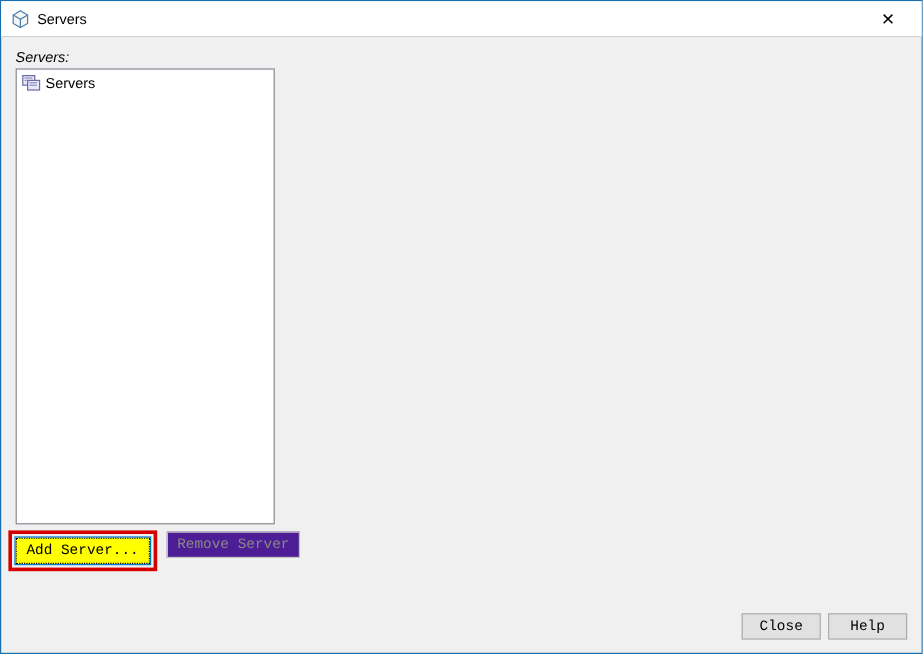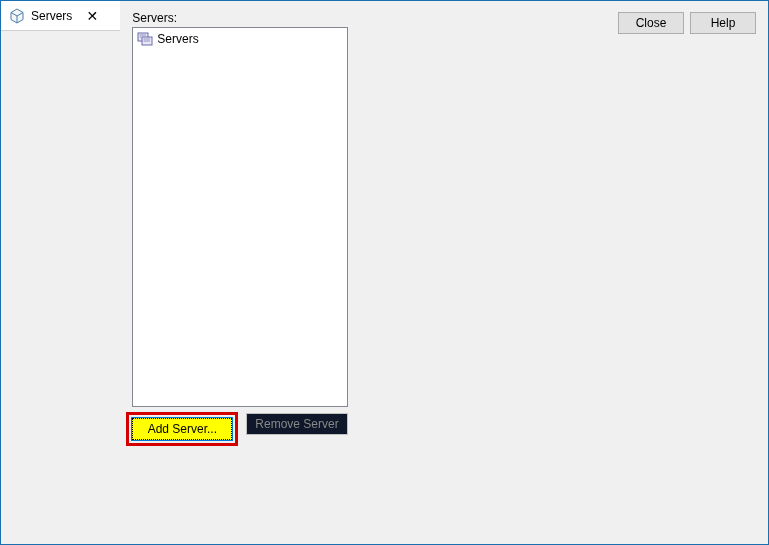--- a/index.html
+++ b/index.html
@@ -10,20 +10,21 @@
       width: 769px;
       height: 545px;
       overflow: hidden;
     }
     .window {
       width: 769px;
       height: 545px;
       border: 1px solid #1a6fb0;
       background: #f0f0f0;
       display: flex;
+      flex-direction: column;
     }
     .titlebar {
       height: 30px;
       background: #fff;
       border-bottom: 1px solid #d0d0d0;
       display: flex;
       align-items: center;
       padding: 0 8px;
     }
     .titlebar .title-icon {
@@ -52,20 +53,21 @@
     .content {
       flex: 1;
       padding: 10px 12px;
       display: flex;
       flex-direction: column;
     }
     .label {
       font-size: 12px;
       color: #000;
       margin-bottom: 2px;
+      font-style: italic;
     }
     .tree-panel {
       width: 216px;
       height: 380px;
       background: #fff;
       border: 1px solid #828790;
       padding: 2px;
       overflow: auto;
     }
     .tree-item {
@@ -102,30 +104,30 @@
       height: 22px;
       min-width: 100px;
       padding: 0 8px;
       background: #e1e1e1;
       border: 1px solid #adadad;
       font-size: 12px;
       cursor: pointer;
       display: inline-flex;
       align-items: center;
       justify-content: center;
-      font-family: Liberation Sans, sans-serif;
+      font-family: Liberation Mono, monospace;
     }
     .btn.highlighted {
       background: #ffff00;
       border: 1px dotted #000;
       outline: 1px solid #0078d7;
     }
     .btn.disabled {
       color: #888;
-      background: #0f172a;
+      background: #4c1d95;
       border-color: #c0c0c0;
       cursor: default;
     }
     .footer {
       height: 44px;
       display: flex;
       align-items: center;
       justify-content: flex-end;
       padding: 0 12px;
       gap: 6px;

